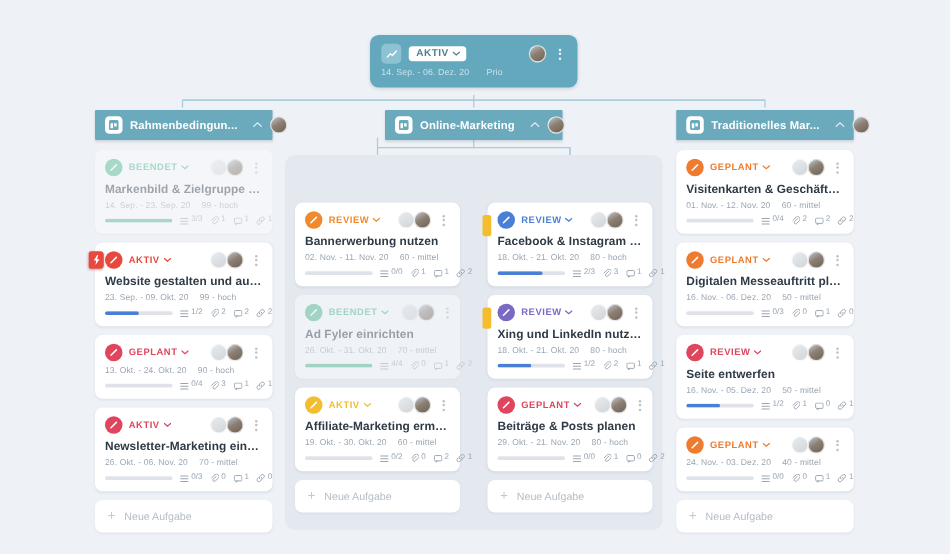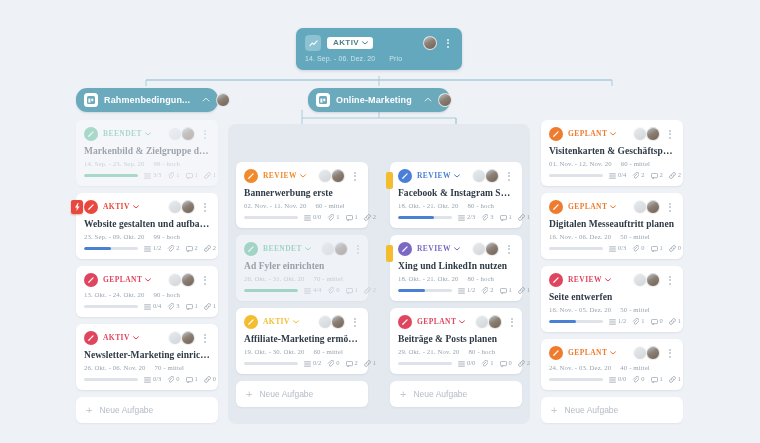--- a/index.html
+++ b/index.html
@@ -110,21 +110,21 @@
     gap: 14px;
     color: #c9e3ec;
     font-size: 7px;
     letter-spacing: .1px;
   }
 
   
   .group-header {
     position: absolute;
     background: #6ba9bd;
-    border-radius: 11px;
+    border-radius: 1px;
     height: 24px;
     display: flex;
     align-items: center;
     gap: 6px;
     padding: 0 8px;
     box-sizing: border-box;
     color: #fff;
     box-shadow: 0 1px 2px rgba(40,70,90,.15);
   }
   .group-header .g-icon {
@@ -164,21 +164,20 @@
   }
 
   
   .card {
     background: #ffffff;
     border-radius: 6px;
     padding: 7px 8px 7px 8px;
     box-sizing: border-box;
     box-shadow: 0 1px 2px rgba(70,90,120,.10);
     position: relative;
-    font-family: Liberation Serif, serif;
   }
   .card.faded { opacity: .42; }
   .card .flag {
     position: absolute;
     left: -5px;
     top: 7px;
     width: 12px; height: 14px;
     background: #e8483d;
     border-radius: 2px 3px 3px 2px;
     display: flex;
@@ -372,20 +371,42 @@
         </svg>
     </span>
     <span class="avatar"></span>
     <span class="kebab" style="color:#eaf4f8">
         <i></i>
         <i></i>
         <i></i>
       </span>
   </div>
 
+  <div class="group-header" style="left:541px; top:88px; width:142px;">
+    <span class="g-icon">
+      <svg width="8" height="8" viewBox="0 0 8 8">
+          <rect x="0" y="0" width="8" height="8" rx="1.5" fill="#6ba9bd"></rect>
+          <rect x="1.4" y="2.6" width="2" height="4" fill="#ffffff"></rect>
+          <rect x="4.3" y="2.6" width="2" height="2.6" fill="#ffffff"></rect>
+        </svg>
+    </span>
+    <span class="g-label">Traditionelles Mar...</span>
+    <span class="g-spacer"></span>
+    <span class="chev">
+      <svg width="8" height="5" viewBox="0 0 8 5">
+          <path d="M1 4 L4 1.2 L7 4" stroke="#dcecf2" stroke-width="1" fill="none" stroke-linecap="round"></path>
+        </svg>
+    </span>
+    <span class="avatar"></span>
+    <span class="kebab" style="color:#eaf4f8">
+        <i></i>
+        <i></i>
+        <i></i>
+      </span>
+  </div>
 
   <div class="lane tinted" style="left:228px; top:124px; width:302px; height:300px;"></div>
 
 
 
   <div class="card-stack" id="stack-rahmenbedingungen" style="left:76px; top:120px; width:142px;">
       <div class="card faded">
         <div class="card-top">
           <span class="status-dot" style="background: rgb(70, 184, 138);">
             <svg width="8" height="8" viewBox="0 0 10 10">
@@ -679,21 +700,21 @@
           </span>
           <span class="sp"></span>
           <span class="avatar ghost"></span>
           <span class="avatar"></span>
           <span class="kebab" style="color: rgb(185, 193, 203);">
             <i></i>
             <i></i>
             <i></i>
           </span>
         </div>
-        <div class="card-title">Bannerwerbung erste</div>
+        <div class="card-title">Bannerwerbung nutzen</div>
         <div class="card-sub">
           <span>02. Nov. - 11. Nov. 20</span>
           <span>60 - mittel</span>
         </div>
         <div class="card-foot">
           <span class="bar">
             <span style="width: 0%;"></span>
           </span>
           <span class="metric">
             <span>

